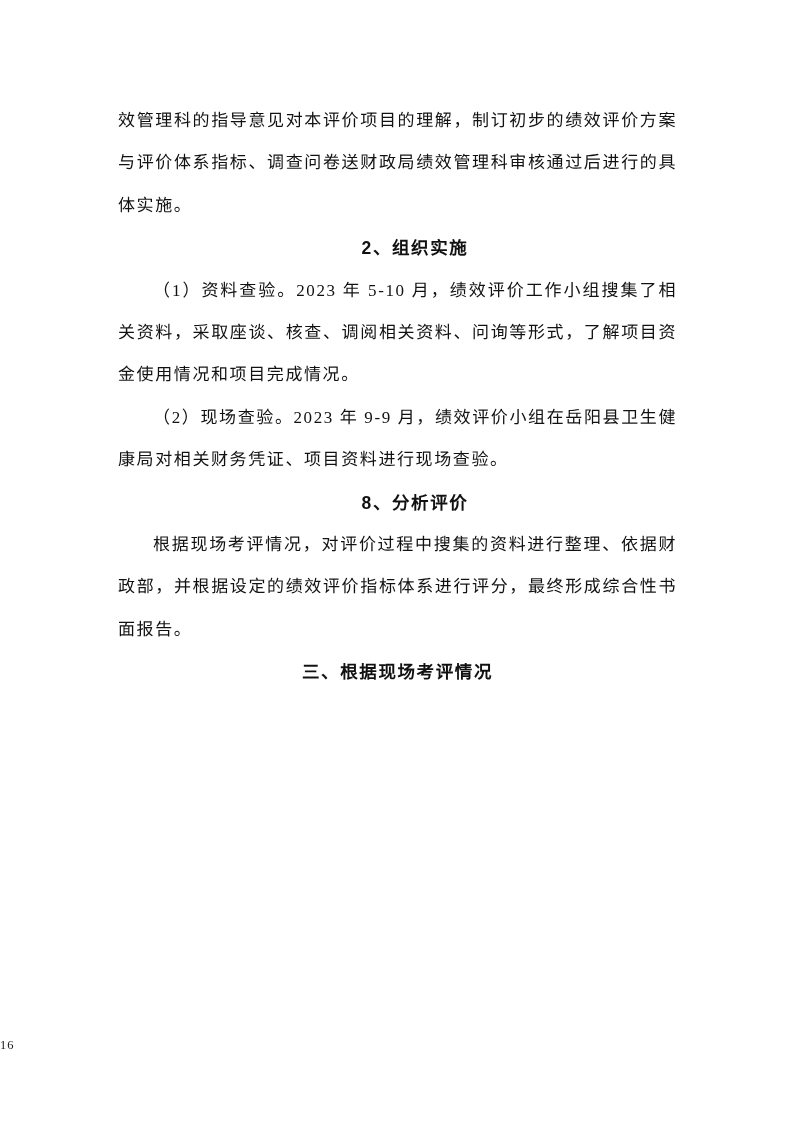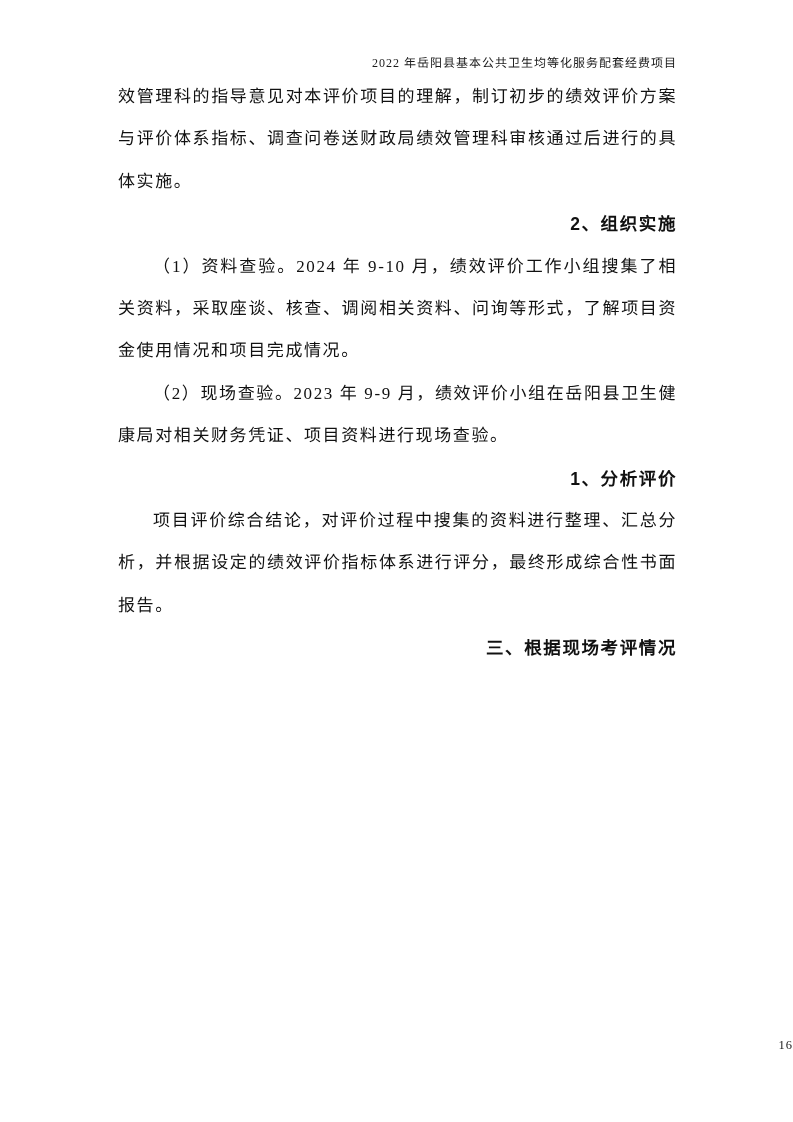--- a/index.html
+++ b/index.html
@@ -20,21 +20,21 @@
       position: absolute;
       top: 53px;
       right: 116px;
       font-size: 12px;
       letter-spacing: 1px;
       color: #1a1a1a;
       white-space: nowrap;
     }
     .content {
       position: absolute;
-      top: 76px;
+      top: 100px;
       left: 118px;
       width: 559px;
     }
     .para {
       margin: 0;
       font-size: 17px;
       line-height: 42.4px;
       letter-spacing: 1.6px;
       text-align: justify;
       text-justify: inter-character;
@@ -43,58 +43,57 @@
     .para.no-indent {
       text-indent: 0;
     }
     .heading {
       margin: 0;
       font-size: 17.5px;
       line-height: 42.4px;
       font-weight: 700;
       font-family: "Liberation Sans", "DejaVu Sans", sans-serif;
       letter-spacing: 1.6px;
-      text-align: right;
+      text-align: center;
     }
     .heading.indent {
       text-indent: 35px;
     }
     .page-footer {
       position: absolute;
       top: 1038px;
       left: 0;
       width: 100%;
-      text-align: right;
+      text-align: left;
       font-size: 12.5px;
       letter-spacing: 1px;
       color: #1a1a1a;
     }
   </style>
 </head>
 <body>
 
 <div class="page">
 
-  <div class="page-header">2022 年岳阳县基本公共卫生均等化服务配套经费项目</div>
 
   <div class="content">
 
     <p class="para no-indent">效管理科的指导意见对本评价项目的理解，制订初步的绩效评价方案与评价体系指标、调查问卷送财政局绩效管理科审核通过后进行的具体实施。</p>
 
     <p class="heading indent">2、组织实施</p>
 
 
-    <p class="para">（1）资料查验。2024 年 9-10 月，绩效评价工作小组搜集了相关资料，采取座谈、核查、调阅相关资料、问询等形式，了解项目资金使用情况和项目完成情况。</p>
+    <p class="para">（1）资料查验。2023 年 5-10 月，绩效评价工作小组搜集了相关资料，采取座谈、核查、调阅相关资料、问询等形式，了解项目资金使用情况和项目完成情况。</p>
 
     <p class="para">（2）现场查验。2023 年 9-9 月，绩效评价小组在岳阳县卫生健康局对相关财务凭证、项目资料进行现场查验。</p>
 
 
-    <p class="heading indent">1、分析评价</p>
+    <p class="heading indent">8、分析评价</p>
 
-    <p class="para">项目评价综合结论，对评价过程中搜集的资料进行整理、汇总分析，并根据设定的绩效评价指标体系进行评分，最终形成综合性书面报告。</p>
+    <p class="para">根据现场考评情况，对评价过程中搜集的资料进行整理、依据财政部，并根据设定的绩效评价指标体系进行评分，最终形成综合性书面报告。</p>
 
     <p class="heading">三、根据现场考评情况</p>
 
 
   </div>
 
   <div class="page-footer">16</div>
 
 </div>
 

